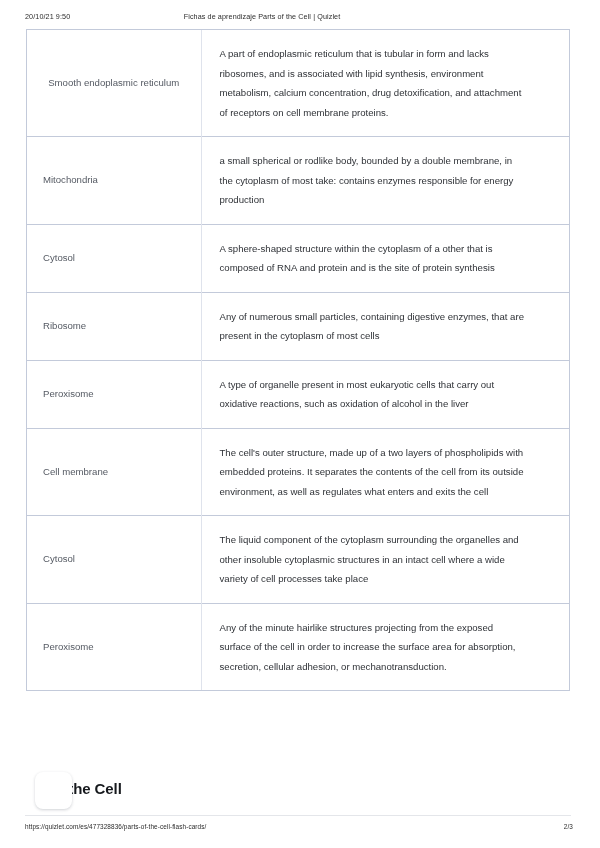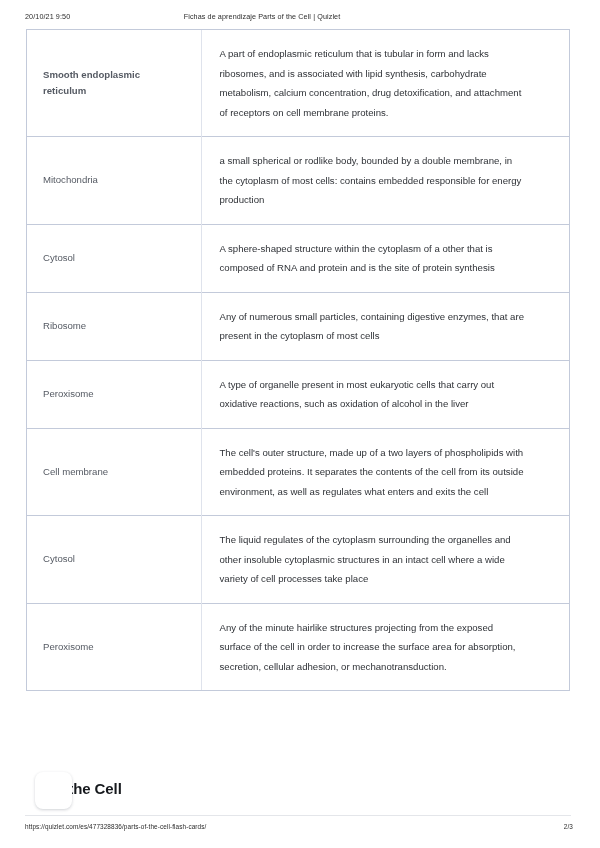--- a/index.html
+++ b/index.html
@@ -71,22 +71,21 @@
   td.term-cell {
     width: 174px;
     box-sizing: border-box;
     border-right: 1px solid #dfe3ec;
     padding: 14px 16px 14px 16px;
     font-size: 9.6px;
     line-height: 15.6px;
     color: #555a63;
   }
   td.term-cell.align-left {
-    text-align: left;
-    font-weight: bold;
+    text-align: center;
   }
   td.def-cell {
     box-sizing: border-box;
     padding: 14px 44px 14px 18px;
     font-size: 9.6px;
     line-height: 19.5px;
     color: #2f3237;
   }
 
   
@@ -157,45 +156,45 @@
 <div class="print-header">
   <span class="ph-date">20/10/21 9:50</span>
   <span class="ph-title">Fichas de aprendizaje Parts of the Cell | Quizlet</span>
 </div>
 
 <div class="terms-table">
   <table>
     <tbody>
         <tr>
           <td class="term-cell align-left">Smooth endoplasmic reticulum</td>
-          <td class="def-cell">A part of endoplasmic reticulum that is tubular in form and lacks ribosomes, and is associated with lipid synthesis, carbohydrate metabolism, calcium concentration, drug detoxification, and attachment of receptors on cell membrane proteins.</td>
+          <td class="def-cell">A part of endoplasmic reticulum that is tubular in form and lacks ribosomes, and is associated with lipid synthesis, environment metabolism, calcium concentration, drug detoxification, and attachment of receptors on cell membrane proteins.</td>
         </tr>
         <tr>
           <td class="term-cell">Mitochondria</td>
-          <td class="def-cell">a small spherical or rodlike body, bounded by a double membrane, in the cytoplasm of most cells: contains embedded responsible for energy production</td>
+          <td class="def-cell">a small spherical or rodlike body, bounded by a double membrane, in the cytoplasm of most take: contains enzymes responsible for energy production</td>
         </tr>
         <tr>
           <td class="term-cell">Cytosol</td>
           <td class="def-cell">A sphere-shaped structure within the cytoplasm of a other that is composed of RNA and protein and is the site of protein synthesis</td>
         </tr>
         <tr>
           <td class="term-cell">Ribosome</td>
           <td class="def-cell">Any of numerous small particles, containing digestive enzymes, that are present in the cytoplasm of most cells</td>
         </tr>
         <tr>
           <td class="term-cell">Peroxisome</td>
           <td class="def-cell">A type of organelle present in most eukaryotic cells that carry out oxidative reactions, such as oxidation of alcohol in the liver</td>
         </tr>
         <tr>
           <td class="term-cell">Cell membrane</td>
           <td class="def-cell">The cell's outer structure, made up of a two layers of phospholipids with embedded proteins. It separates the contents of the cell from its outside environment, as well as regulates what enters and exits the cell</td>
         </tr>
         <tr>
           <td class="term-cell">Cytosol</td>
-          <td class="def-cell">The liquid regulates of the cytoplasm surrounding the organelles and other insoluble cytoplasmic structures in an intact cell where a wide variety of cell processes take place</td>
+          <td class="def-cell">The liquid component of the cytoplasm surrounding the organelles and other insoluble cytoplasmic structures in an intact cell where a wide variety of cell processes take place</td>
         </tr>
         <tr>
           <td class="term-cell">Peroxisome</td>
           <td class="def-cell">Any of the minute hairlike structures projecting from the exposed surface of the cell in order to increase the surface area for absorption, secretion, cellular adhesion, or mechanotransduction.</td>
         </tr>
       </tbody>
   </table>
 </div>
 
 <div class="section-block">

